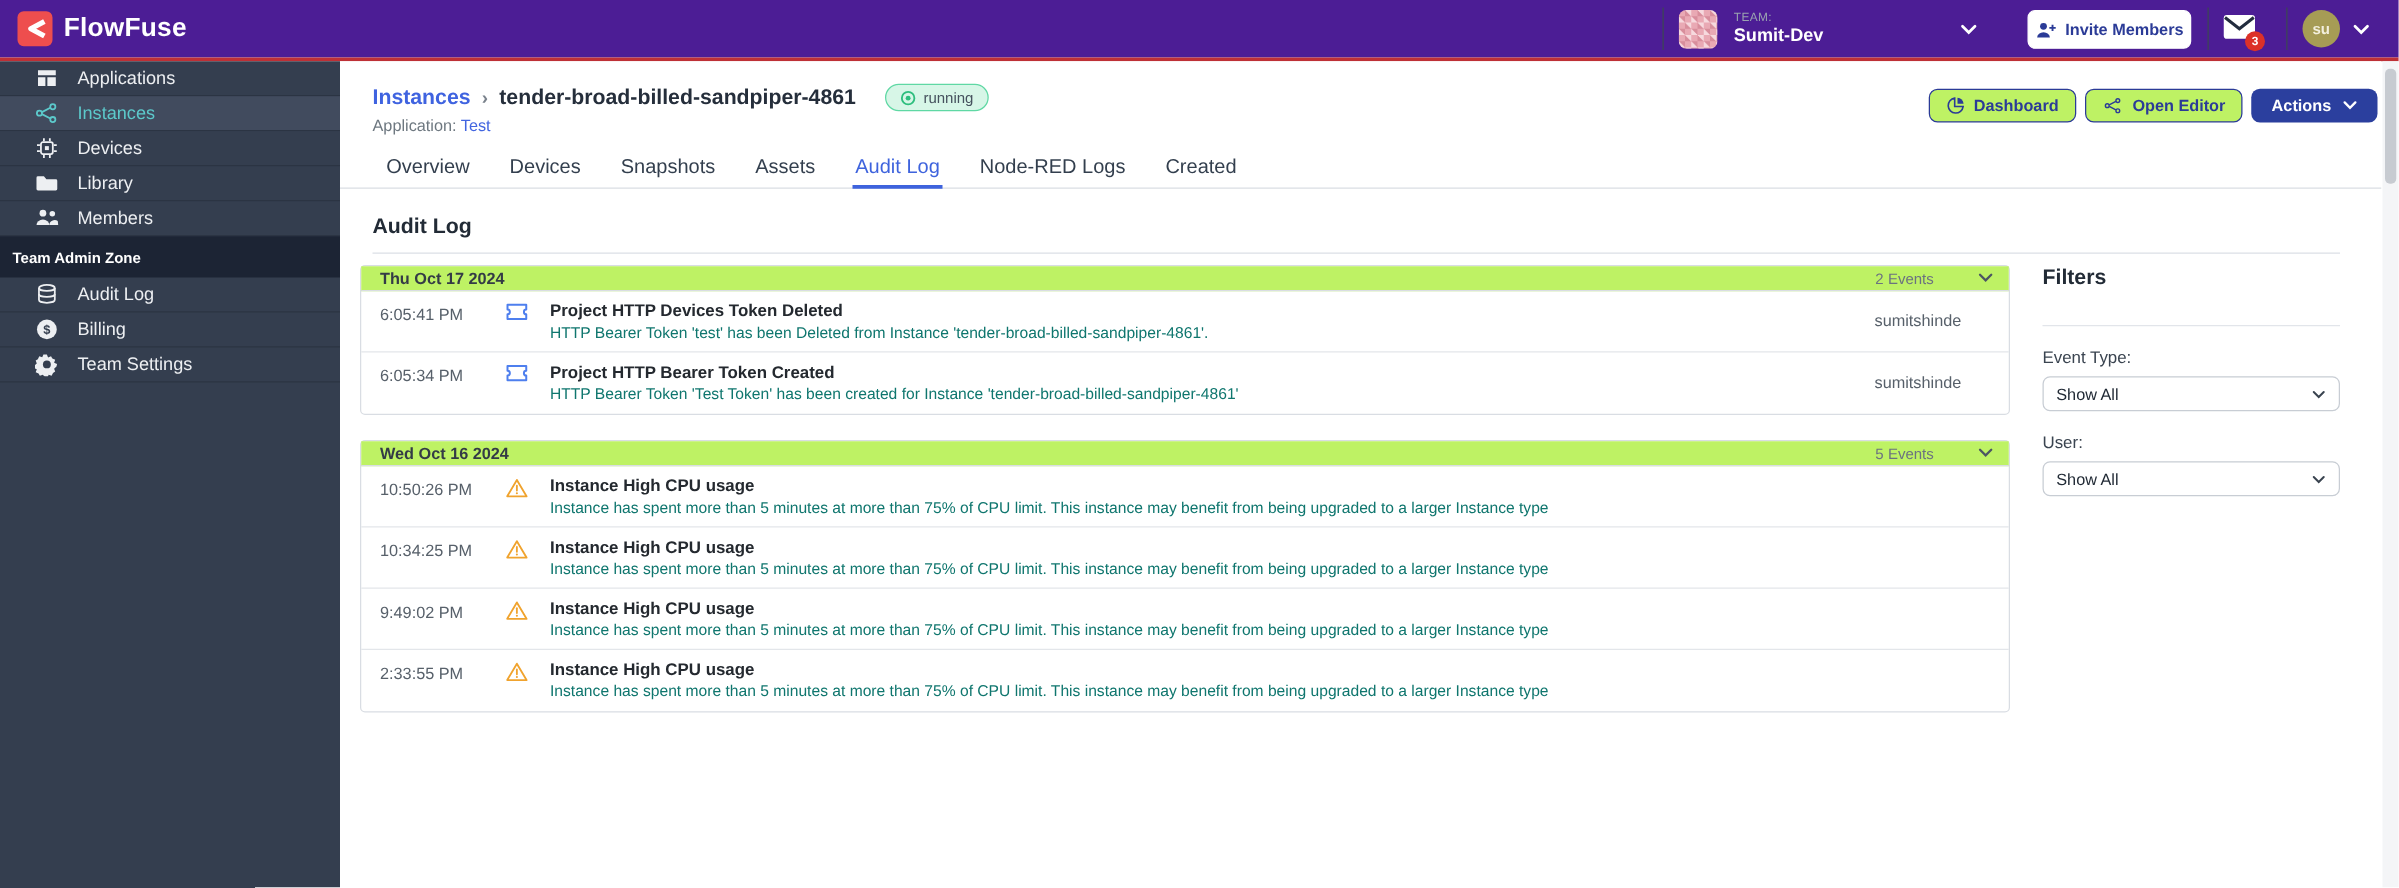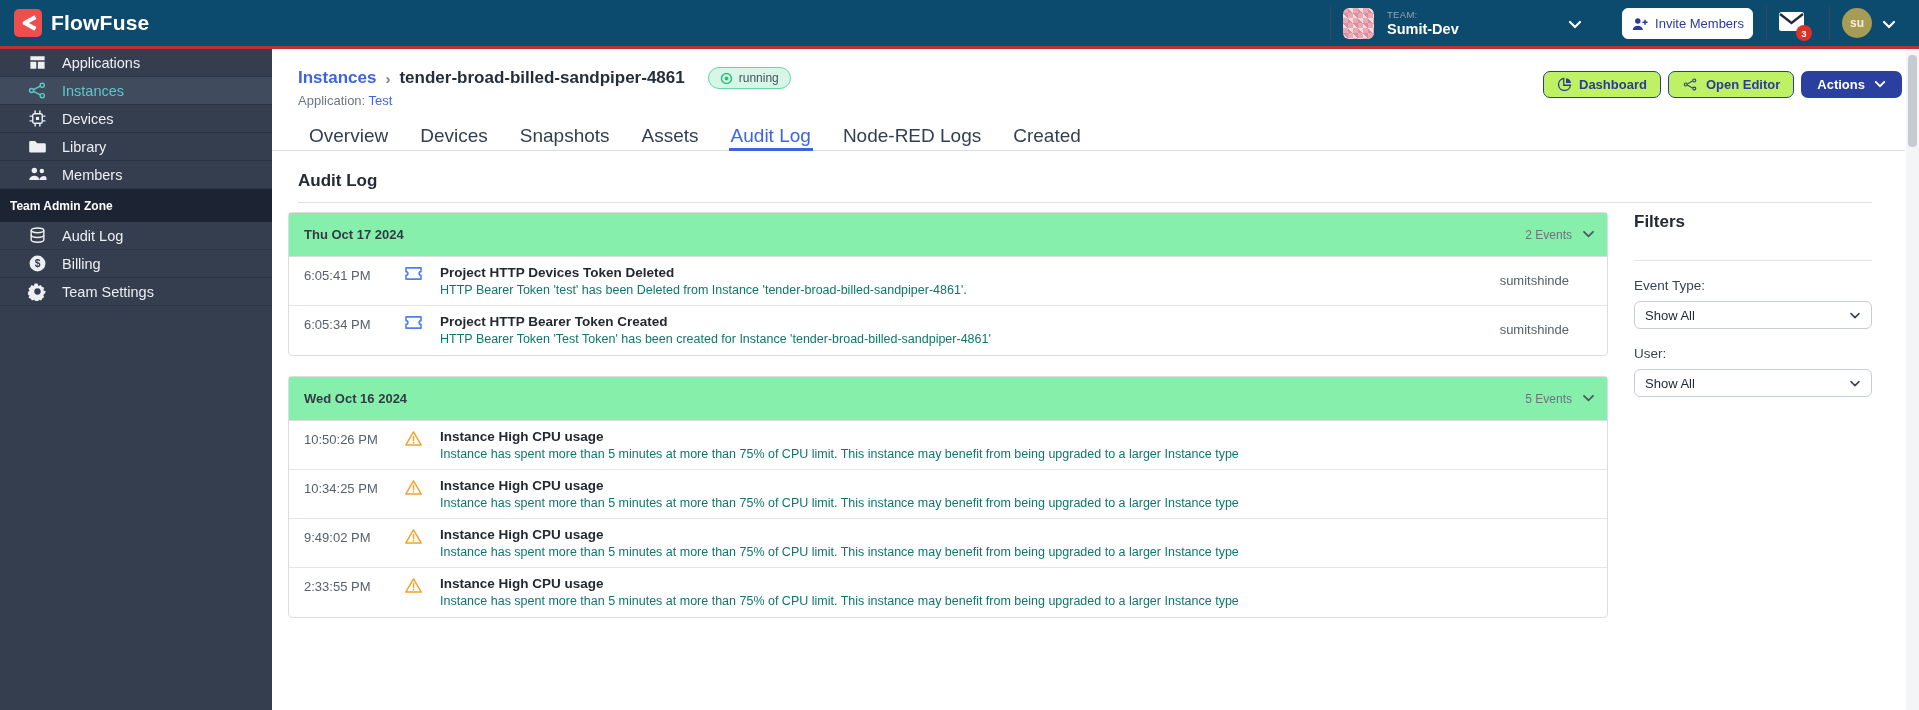--- a/index.html
+++ b/index.html
@@ -1,39 +1,39 @@
 <!DOCTYPE html>
 <html><head>
 <meta charset="utf-8">
 <style>
   * { margin:0; padding:0; box-sizing:border-box; }
   html,body { width:1919px; height:710px; overflow:hidden; background:#fff;
     font-family:"Liberation Sans", sans-serif; }
   .stage { position:relative; width:1919px; height:710px; }
 
   
-  .topbar { position:absolute; left:0; top:0; width:1919px; height:46px; background:#0c4a6e; }
+  .topbar { position:absolute; left:0; top:0; width:1919px; height:46px; background:#4c1d95; }
   .redline { position:absolute; left:0; top:46px; width:1919px; height:3px; background:#BE3036; }
   .brand { position:absolute; left:14px; top:9px; display:flex; align-items:center; gap:9px; }
   .logo-sq { width:28px; height:28px; border-radius:5px; background:#EE4E4E; display:flex; align-items:center; justify-content:center; }
   .brand-name { color:#fff; font-size:21px; font-weight:bold; letter-spacing:0.2px; }
   .tb-divider { position:absolute; top:6px; width:1px; height:34px; background:#3D4656; }
   .team-sel { position:absolute; left:1343px; top:7px; width:250px; height:32px; display:flex; align-items:center; gap:13px; cursor:pointer; }
   .team-avatar { width:31px; height:31px; border-radius:6px; background:#E9A9B4;
     background-image:
       linear-gradient(45deg,#f6d9de 25%, transparent 25%, transparent 75%, #f6d9de 75%),
       linear-gradient(45deg,#d88e9c 25%, transparent 25%, transparent 75%, #d88e9c 75%);
     background-size:10px 10px; background-position:0 0,5px 5px; }
   .team-label { color:#9AA3B0; font-size:9.5px; letter-spacing:0.3px; }
   .team-name { color:#fff; font-size:14.5px; font-weight:bold; margin-top:1px; }
   .chev { display:inline-block; }
   .team-chev { position:absolute; left:1568px; top:16px; }
   .invite-btn { position:absolute; left:1622px; top:8px; width:131px; height:31px; background:#fff;
     border:1px solid #fff; border-radius:6px; display:flex; align-items:center; justify-content:center;
-    gap:7px; color:#2B3B97; font-size:13px; font-weight:normal; cursor:pointer; }
+    gap:7px; color:#2B3B97; font-size:13px; font-weight:bold; cursor:pointer; }
   .mail-wrap { position:absolute; left:1778px; top:11px; width:30px; height:26px; cursor:pointer; }
   .mail-badge { position:absolute; left:1796px; top:25px; width:16px; height:16px; border-radius:50%;
     background:#DC3128; color:#fff; font-size:9.5px; font-weight:bold; display:flex; align-items:center; justify-content:center; }
   .user-avatar { position:absolute; left:1842px; top:8px; width:30px; height:30px; border-radius:50%;
     background:#A69C55; color:#F2EFDD; font-size:12px; font-weight:bold; display:flex; align-items:center;
     justify-content:center; cursor:pointer; }
   .user-chev { position:absolute; left:1882px; top:16px; }
 
   
   .sidebar { position:absolute; left:0; top:49px; width:272px; height:661px; background:#343E4F; }
@@ -56,33 +56,33 @@
   .app-line a { color:#4265E0; cursor:pointer; text-decoration:none; }
 
   .hdr-btns { position:absolute; left:1271px; top:22px; display:flex; gap:7px; }
   .obtn { height:27px; border:1px solid #2B3B97; border-radius:7px; background:#bef264; color:#2B3B97;
     font-size:13px; font-weight:bold; display:flex; align-items:center; gap:7px; padding:0 13px; cursor:pointer; }
   .sbtn { height:27px; border-radius:7px; background:#2B3F9E; color:#fff; font-size:13px; font-weight:bold;
     display:flex; align-items:center; gap:9px; padding:0 16px; cursor:pointer; }
 
   .tabs { position:absolute; left:0px; top:74px; width:1633px; height:28px; border-bottom:1px solid #DADEE4;
     display:flex; gap:28px; padding-left:35px; }
-  .tab { font-size:19px; color:#333F4E; padding:2px 2px 0 2px; height:28px; cursor:pointer; }
+  .tab { font-size:16px; color:#333F4E; padding:2px 2px 0 2px; height:28px; cursor:pointer; }
   .tab.active { color:#3E63DD; border-bottom:3px solid #3E63DD; }
 
   .sect-title { position:absolute; left:26px; top:122px; font-size:17px; font-weight:bold; color:#222B36; }
   .sect-hr { position:absolute; left:26px; top:153px; width:1574px; height:1px; background:#DCE0E6; }
 
   
   .audit { position:absolute; left:16px; top:163px; width:1320px; }
   .grp { border:1px solid #D9DDE3; border-radius:4px; background:#fff; margin-bottom:20px; }
-  .grp-hdr { height:44px; background:#86efac; border-bottom:1px solid #D9DDE3; display:flex;
+  .grp-hdr { height:20px; background:#bef264; border-bottom:1px solid #D9DDE3; display:flex;
     align-items:center; padding:0 12px 0 15px; cursor:pointer; }
   .grp-date { font-size:13px; font-weight:bold; color:#343B46; }
-  .grp-count { margin-left:auto; font-size:12px; color:#6B7280; margin-right:10px; }
+  .grp-count { margin-left:auto; font-size:12px; color:#6B7280; margin-right:35px; }
   .evt { height:49px; border-bottom:1px solid #E3E6EA; display:flex; align-items:flex-start; padding:8px 12px 0 15px; }
   .evt:last-child { border-bottom:none; }
   .evt-time { width:92px; font-size:13px; color:#57606A; padding-top:3px; }
   .evt-icon { width:22px; margin:1px 14px 0 8px; display:flex; }
   .evt-main { flex:1; min-width:0; }
   .evt-title { font-size:13.5px; font-weight:bold; color:#24292F; }
   .evt-desc { font-size:12.5px; color:#0f766e; margin-top:3px; white-space:nowrap; }
   .evt-user { width:110px; text-align:right; font-size:13px; color:#57606A; padding:8px 26px 0 0; }
 
   

